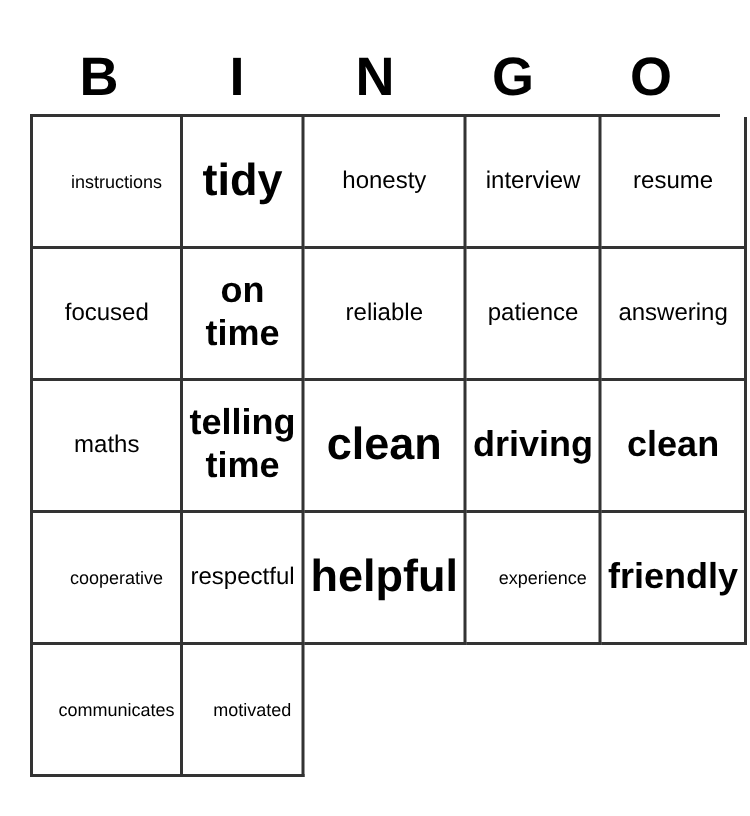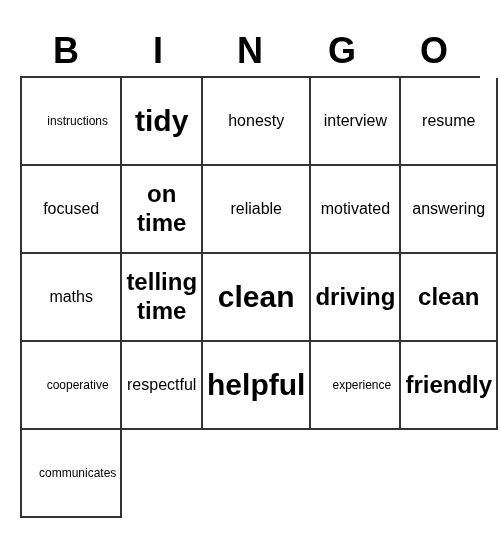--- a/index.html
+++ b/index.html
@@ -115,21 +115,21 @@
       <div class="bingo-cell">
         <span class="cell-text size-medium">focused</span>
       </div>
       <div class="bingo-cell">
         <span class="cell-text size-large">on<br>time</span>
       </div>
       <div class="bingo-cell">
         <span class="cell-text size-medium">reliable</span>
       </div>
       <div class="bingo-cell">
-        <span class="cell-text size-medium">motivated</span>
+        <span class="cell-text size-medium">patience</span>
       </div>
       <div class="bingo-cell">
         <span class="cell-text size-medium">answering</span>
       </div>
       <div class="bingo-cell">
         <span class="cell-text size-medium">maths</span>
       </div>
       <div class="bingo-cell">
         <span class="cell-text size-large">telling<br>time</span>
       </div>
@@ -153,14 +153,17 @@
       </div>
       <div class="bingo-cell">
         <span class="cell-text size-small">experience</span>
       </div>
       <div class="bingo-cell">
         <span class="cell-text size-large">friendly</span>
       </div>
       <div class="bingo-cell">
         <span class="cell-text size-small">communicates</span>
       </div>
+      <div class="bingo-cell">
+        <span class="cell-text size-small">motivated</span>
+      </div>
     </div>
 </div>
 
 </body></html>

